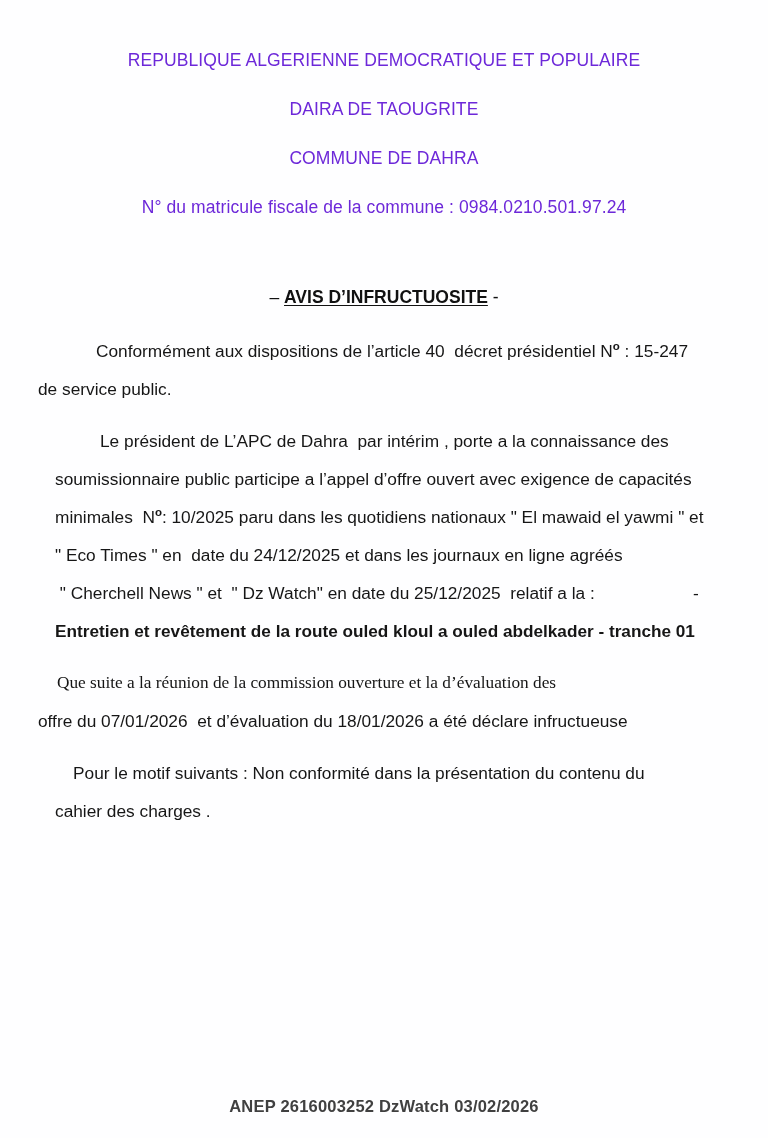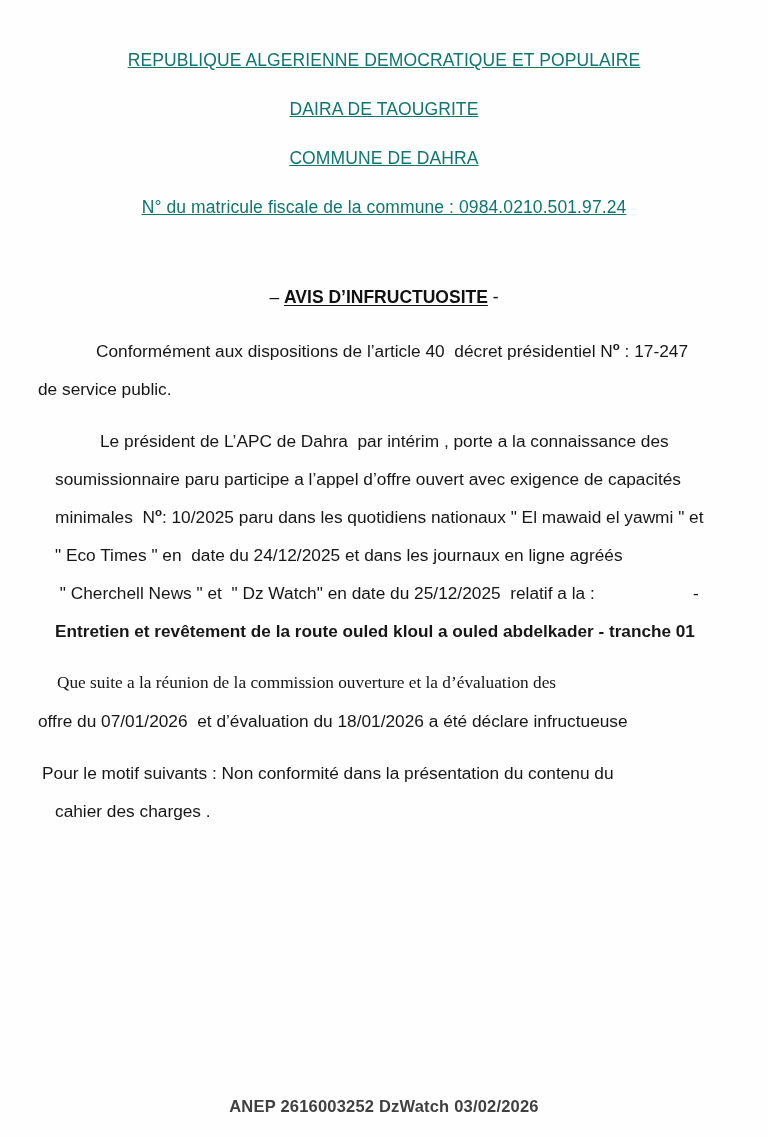--- a/index.html
+++ b/index.html
@@ -29,23 +29,22 @@
     position: absolute;
     top: 36px;
     left: 0;
     width: 768px;
     text-align: center;
   }
   .header-line {
     font-size: 17.5px;
     line-height: 49px;
     letter-spacing: 0.1px;
-    color: #0f766e;
+    color: #6d28d9;
     white-space: pre;
-    text-decoration: underline;
   }
   .header-line.spaced {
     letter-spacing: 0.3px;
   }
   .header-line.matricule {
     font-size: 17.5px;
   }
 
   
   .notice-title {
@@ -91,21 +90,21 @@
     padding-left: 96px;
   }
   .ln.first-indent-b {
     padding-left: 100px;
   }
   .ln.first-indent-c {
     padding-left: 57px;
     font-family: Liberation Serif, serif;
   }
   .ln.first-indent-d {
-    padding-left: 42px;
+    padding-left: 73px;
   }
   .ln.gap-top-lg {
     margin-top: 14px;
   }
   .ln.bold-title {
     font-weight: bold;
     padding-left: 55px;
     font-size: 17.2px;
   }
   .sup-o {
@@ -143,25 +142,25 @@
     <div class="header-line">REPUBLIQUE ALGERIENNE DEMOCRATIQUE ET POPULAIRE</div>
     <div class="header-line">DAIRA DE TAOUGRITE</div>
     <div class="header-line">COMMUNE DE DAHRA</div>
     <div class="header-line matricule">N° du matricule fiscale de la commune : 0984.0210.501.97.24</div>
   </div>
 
   <div class="notice-title"><span class="dash-lead">– </span><span class="title-core">AVIS D’INFRUCTUOSITE</span><span class="dash-trail"> -</span></div>
 
   <div class="body-block">
 
-    <div class="ln first-indent"><span>Conformément aux dispositions de l’article 40  décret présidentiel N</span><span class="sup-o">o</span><span> : 17-247</span></div>
+    <div class="ln first-indent"><span>Conformément aux dispositions de l’article 40  décret présidentiel N</span><span class="sup-o">o</span><span> : 15-247</span></div>
     <div class="ln">de service public.</div>
 
     <div class="ln first-indent-b gap-top-lg">Le président de L’APC de Dahra  par intérim , porte a la connaissance des</div>
-    <div class="ln indent-a">soumissionnaire paru participe a l’appel d’offre ouvert avec exigence de capacités</div>
+    <div class="ln indent-a">soumissionnaire public participe a l’appel d’offre ouvert avec exigence de capacités</div>
     <div class="ln indent-a"><span>minimales  N</span><span class="sup-o">o</span><span>: 10/2025 paru dans les quotidiens nationaux " El mawaid el yawmi " et</span></div>
     <div class="ln indent-a">" Eco Times " en  date du 24/12/2025 et dans les journaux en ligne agréés</div>
     <div class="ln indent-a"><span> " Cherchell News " et  " Dz Watch" en date du 25/12/2025  relatif a la :</span><span class="trail-dash">-</span></div>
     <div class="ln bold-title">Entretien et revêtement de la route ouled kloul a ouled abdelkader - tranche 01</div>
 
     <div class="ln first-indent-c gap-top-lg">Que suite a la réunion de la commission ouverture et la d’évaluation des</div>
     <div class="ln">offre du 07/01/2026  et d’évaluation du 18/01/2026 a été déclare infructueuse</div>
 
     <div class="ln first-indent-d gap-top-lg">Pour le motif suivants : Non conformité dans la présentation du contenu du</div>
     <div class="ln indent-a">cahier des charges .</div>

